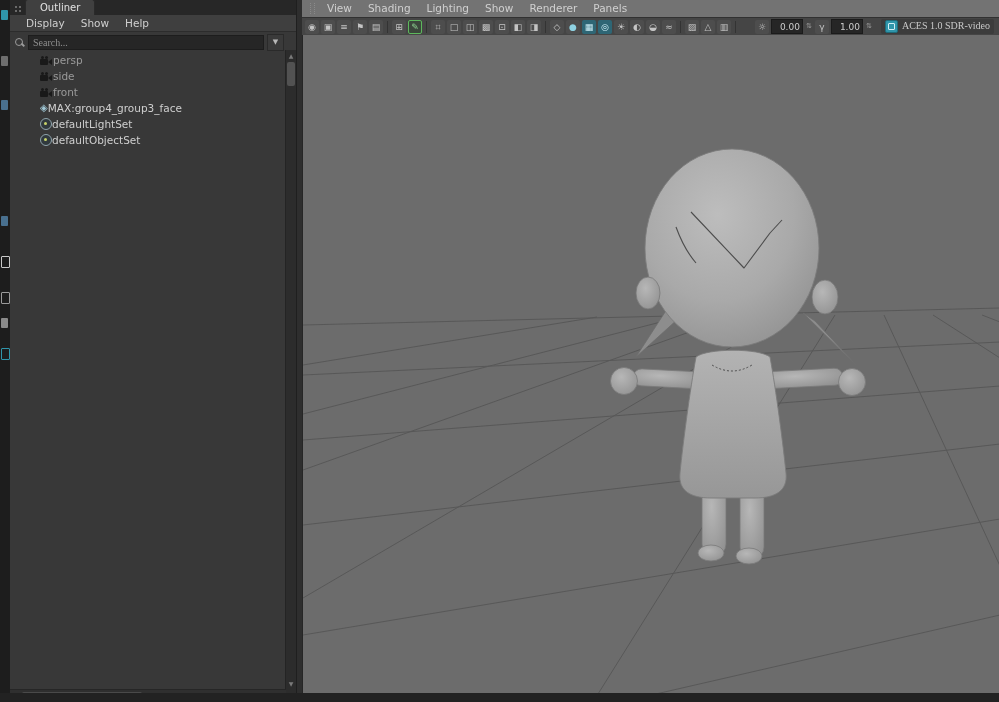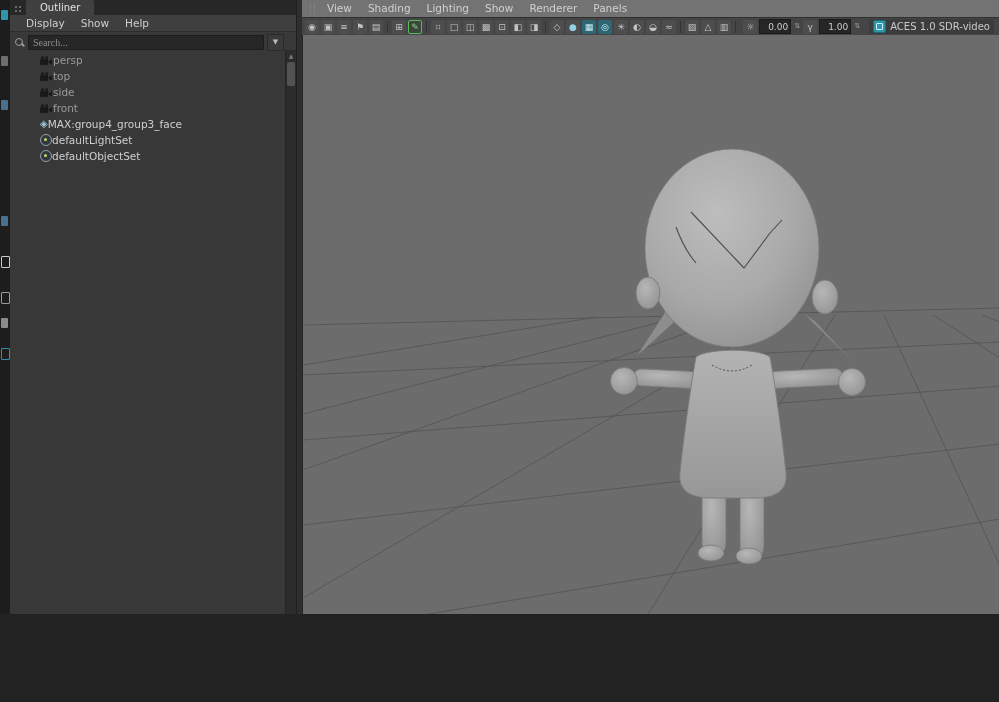--- a/index.html
+++ b/index.html
@@ -1,16 +1,16 @@
 <!DOCTYPE html>
 <html style="--accent-teal: #2f95aa; --accent-green: #5db85c; --active-icon-bg: #2e6675; --viewport-bg: #6c6c6c;"><head>
 <meta charset="utf-8">
 <style>
   html,body{margin:0;padding:0;background:#222;}
-  #app{position:relative;width:999px;height:614px;overflow:hidden;
+  #app{position:relative;width:999px;height:693px;overflow:hidden;
        font-family:"DejaVu Sans","Liberation Sans",sans-serif;
        background:#2a2a2a;color:#cfcfcf;-webkit-font-smoothing:none;}
 
   
   .left-dock{position:absolute;left:0;top:0;width:10px;height:702px;background:#1d1d1d;border-right:1px solid #121212;}
   .dock-ic{position:absolute;left:1px;width:7px;height:10px;border-radius:1px;}
 
   
   .outliner{position:absolute;left:10px;top:0;width:286px;height:702px;background:#383838;}
   .ol-tabstrip{height:15px;background:#272727;display:flex;align-items:flex-end;}
@@ -64,21 +64,21 @@
   .tb-icon{width:14px;height:14px;border-radius:2px;font-size:9px;line-height:14px;text-align:center;
            color:#c4c4c4;background:#4d4d4d;flex:0 0 auto;overflow:hidden;}
   .tb-icon.cyan{color:#8fd2e2;}
   .tb-icon.active{background:var(--active-icon-bg,#2e6675);color:#cdeef6;}
   .tb-icon.green{border:1px solid var(--accent-green,#5db85c);width:12px;height:12px;line-height:12px;
                  color:#8fd492;background:#3b463b;}
   .tb-sep{width:1px;height:12px;background:#333;margin:0 2px;flex:0 0 auto;}
   .tb-field{width:26px;height:13px;background:#262626;border:1px solid #1b1b1b;color:#cccccc;font-size:9px;
             text-align:right;padding:0 2px;outline:none;font-family:inherit;flex:0 0 auto;}
   .tb-spin{width:8px;font-size:7px;color:#9a9a9a;line-height:13px;text-align:center;flex:0 0 auto;}
-  .vt-wrap{display:flex;align-items:center;gap:4px;margin-left:6px;margin-right:2px;padding:1px 4px;background:#3c3c3c;border-radius:2px;}
+  .vt-wrap{display:flex;align-items:flex-start;gap:4px;margin-left:6px;margin-right:2px;padding:1px 4px;background:#3c3c3c;border-radius:2px;font-family:Liberation Serif, serif;}
   .vt-icon{width:11px;height:11px;border-radius:2px;background:var(--accent-teal,#2f95aa);border:1px solid #1f6b7a;position:relative;}
   .vt-icon::after{content:"";position:absolute;left:2px;top:2px;width:5px;height:5px;border:1px solid #cfeef5;border-radius:1px;}
   .vt-label{font-size:10px;color:#c9c9c9;white-space:nowrap;}
   .vp-canvas{position:absolute;left:0;top:35px;width:697px;height:667px;background:var(--viewport-bg,#6c6c6c);border-left:1px solid #262626;}
   .grid-line{stroke:#585858;stroke-width:1;}
 </style>
 </head>
 <body>
 <div id="app">
 
@@ -108,26 +108,20 @@
       <input class="ol-search" type="text" placeholder="Search..." style="">
       <span class="ol-search-dd">▼</span>
     </div>
 
     <div class="ol-list">
       <div class="ol-item">
         <span class="cam-icon">
             <span class="cam-reel"></span>
           </span>
         <span class="ol-label dim">persp</span>
-      </div>
-      <div class="ol-item">
-        <span class="cam-icon">
-            <span class="cam-reel"></span>
-          </span>
-        <span class="ol-label dim">top</span>
       </div>
       <div class="ol-item">
         <span class="cam-icon">
             <span class="cam-reel"></span>
           </span>
         <span class="ol-label dim">side</span>
       </div>
       <div class="ol-item">
         <span class="cam-icon">
             <span class="cam-reel"></span>

